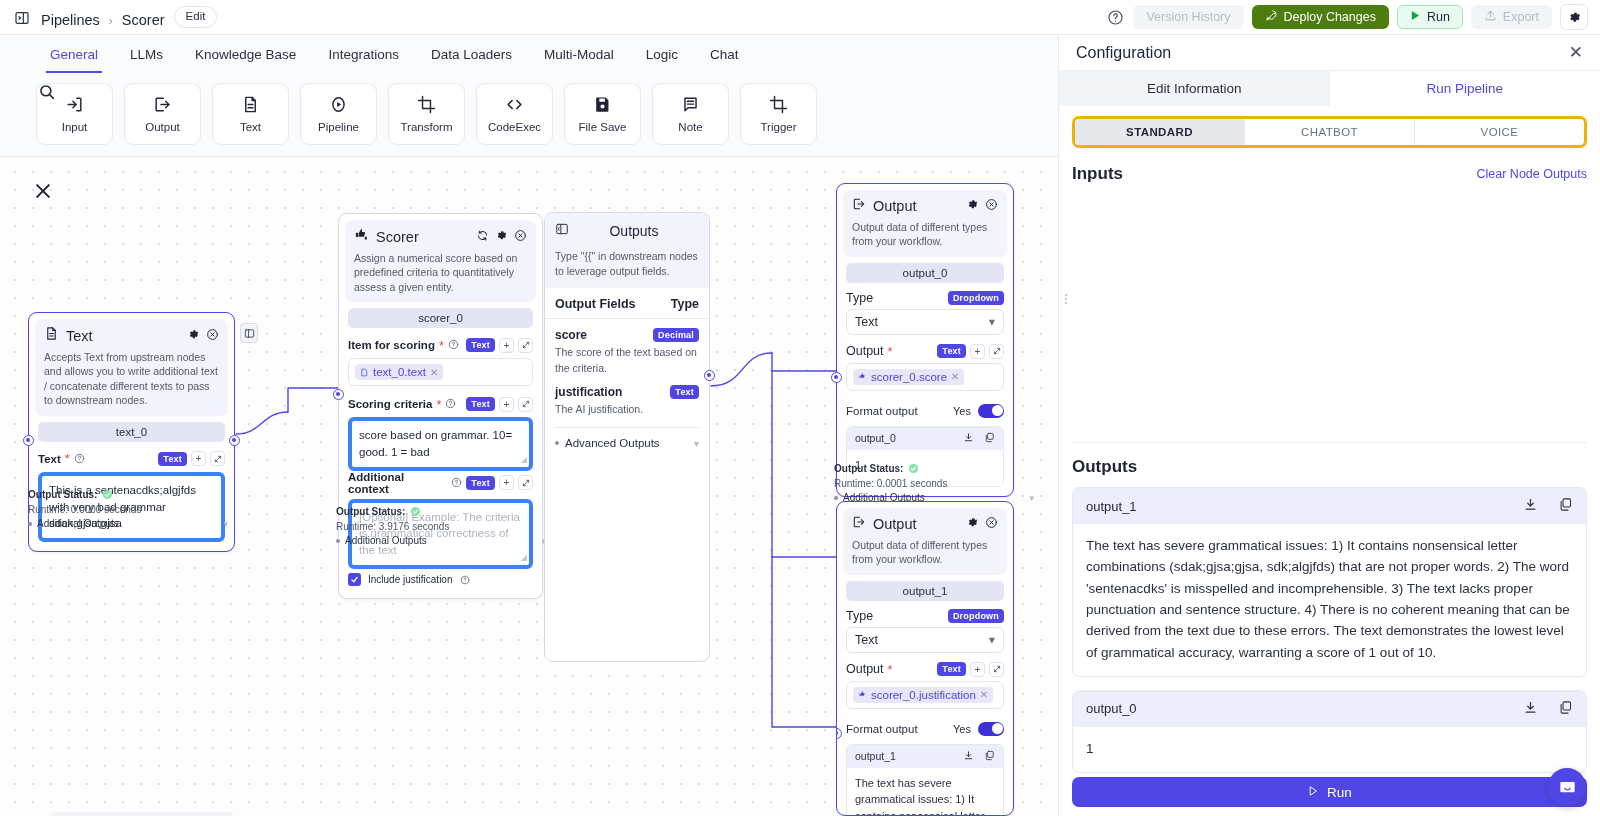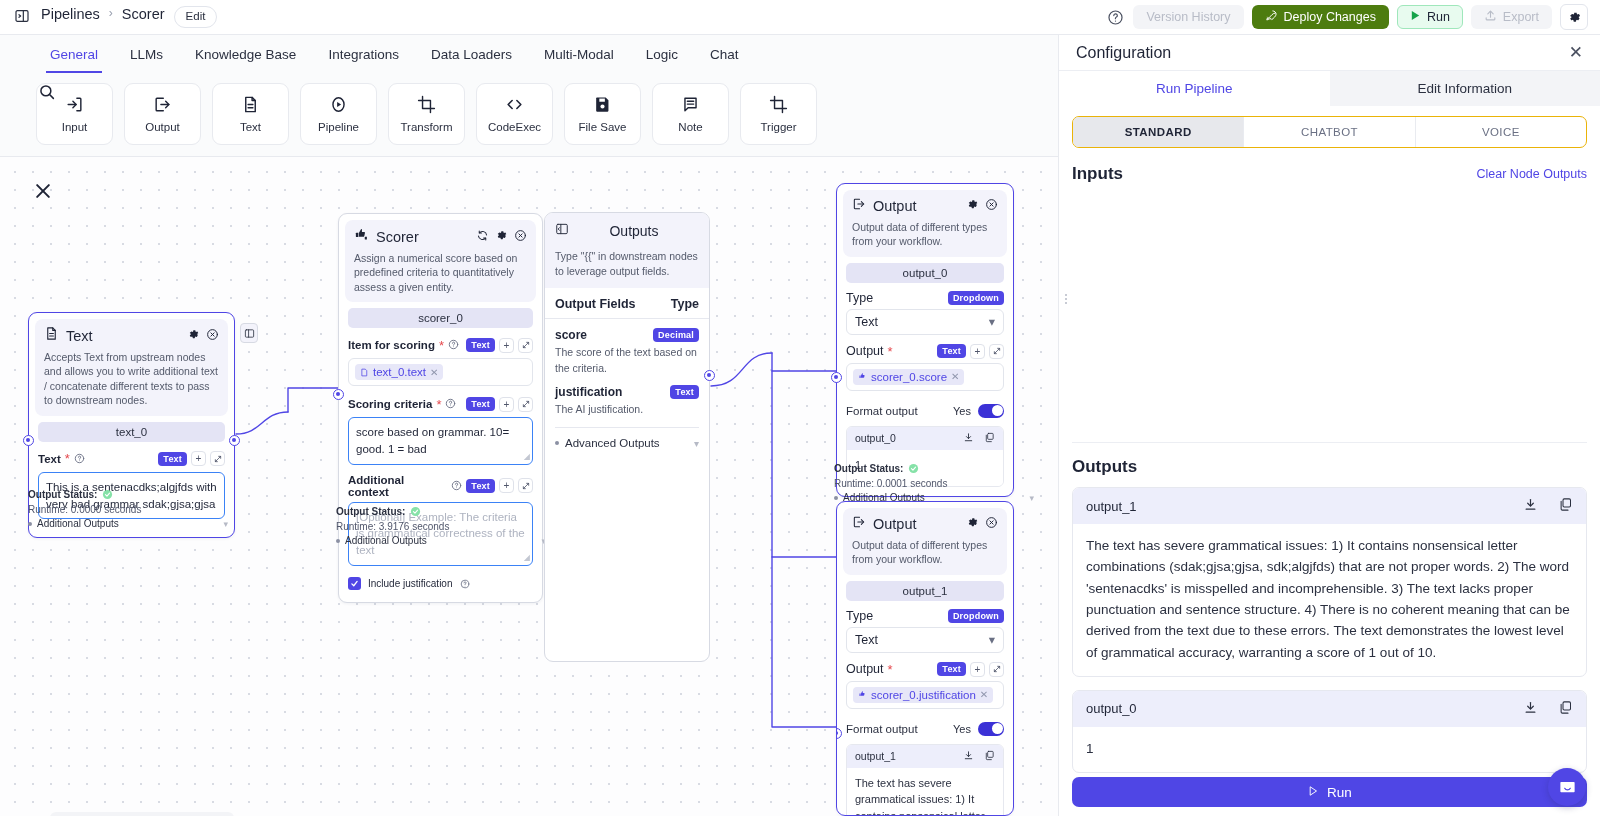--- a/index.html
+++ b/index.html
@@ -11,21 +11,21 @@
     color: #1f2436;
   }
   #app { position: relative; width: 1600px; height: 816px; }
 
   
   .topbar {
     position: absolute; left: 0; top: 0; width: 1600px; height: 35px;
     background: #fff; border-bottom: 1px solid #e8eaef;
     display: flex; align-items: center; padding: 0 12px;
   }
-  .tb-left { display: flex; align-items: flex-start; gap: 9px; }
+  .tb-left { display: flex; align-items: flex-end; gap: 9px; }
   .panel-icon { width: 16px; height: 16px; color: #2b3040; display: block; }
   .crumb { font-size: 14.5px; color: #1f2436; }
   .crumb.link { cursor: pointer; }
   .crumb-sep { font-size: 12px; color: #9aa0b0; }
   .edit-chip {
     border: 1px solid #e2e5ec; border-radius: 20px;
     font-size: 11.5px; padding: 3px 11px; color: #2b3040; background: #fff;
     cursor: pointer; line-height: 1.2;
   }
   .tb-right { margin-left: auto; display: flex; align-items: center; gap: 8px; }
@@ -116,22 +116,22 @@
   .chip-box {
     border: 1px solid #e2e5ec; border-radius: 6px; background: #fff; padding: 5px 6px;
     min-height: 25px; display: flex; align-items: center; gap: 4px; margin-bottom: 9px;
   }
   .var-chip {
     display: inline-flex; align-items: center; gap: 4px; background: #e7e7f8;
     border-radius: 4px; padding: 2px 5px; font-size: 11.5px; color: #5046e5;
   }
   .var-chip .x { color: #9096ad; font-size: 10px; cursor: pointer; }
   .ta {
-    border: 1px solid #3b82f6; border-radius: 6px; background: #fff; padding: 6px 7px;
-    font-size: 11.5px; color: #1f2436; line-height: 1.45; margin-bottom: 9px; position: relative;
+    border: 4px solid #3b82f6; border-radius: 6px; background: #fff; padding: 6px 7px;
+    font-size: 11.5px; color: #1f2436; line-height: 1.45; position: relative;
   }
   .ta.ph { color: #aeb3c0; }
   .ta .grip { position: absolute; right: 2px; bottom: 1px; color: #c3c7d2; font-size: 8px; }
   .chk-row { display: flex; align-items: center; gap: 7px; margin-top: 2px; }
   .chk {
     width: 13px; height: 13px; border-radius: 3px; background: #5046e5;
     display: flex; align-items: center; justify-content: center; cursor: pointer;
   }
   .chk svg { display:block; }
   .chk-label { font-size: 10px; color: #1f2436; }
@@ -220,21 +220,21 @@
   }
   .cfg-title { font-size: 16px; color: #1f2436; }
   .cfg-close { margin-left: auto; cursor: pointer; color: #4a5060; font-size: 17px; line-height: 1; }
   .cfg-tabs { display: flex; height: 35px; background: #f3f4f7; }
   .cfg-tab {
     flex: 1; display: flex; align-items: center; justify-content: center;
     font-size: 13.5px; color: #2b3040; cursor: pointer;
   }
   .cfg-tab.active { background: #fff; color: #5046e5; }
   .seg {
-    margin: 10px 13px 0 13px; height: 32px; border: 1px solid #eab308; border-radius: 7px;
+    margin: 10px 13px 0 13px; height: 32px; border: 3px solid #eab308; border-radius: 7px;
     display: flex; overflow: hidden;
   }
   .seg-item {
     flex: 1; display: flex; align-items: center; justify-content: center;
     font-size: 11.5px; color: #6a7084; cursor: pointer; border-right: 1px solid #e9ebf0; letter-spacing: .4px;
   }
   .seg-item:last-child { border-right: none; }
   .seg-item.active { background: #e7e8ec; color: #1f2436; font-weight: 700; }
   .inputs-row {
     display: flex; align-items: center; padding: 16px 13px 0 13px;
@@ -959,22 +959,22 @@
       
     </div>
   </div>
 
   <div class="cfg">
     <div class="cfg-head">
       <span class="cfg-title">Configuration</span>
       <span class="cfg-close">✕</span>
     </div>
     <div class="cfg-tabs">
+      <div class="cfg-tab">Edit Information</div>
       <div class="cfg-tab active">Run Pipeline</div>
-      <div class="cfg-tab">Edit Information</div>
     </div>
     <div class="seg">
       <div class="seg-item active">STANDARD</div>
       <div class="seg-item">CHATBOT</div>
       <div class="seg-item">VOICE</div>
     </div>
     <div class="inputs-row">
       <span class="inputs-title">Inputs</span>
       <span class="clear-link">Clear Node Outputs</span>
     </div>

